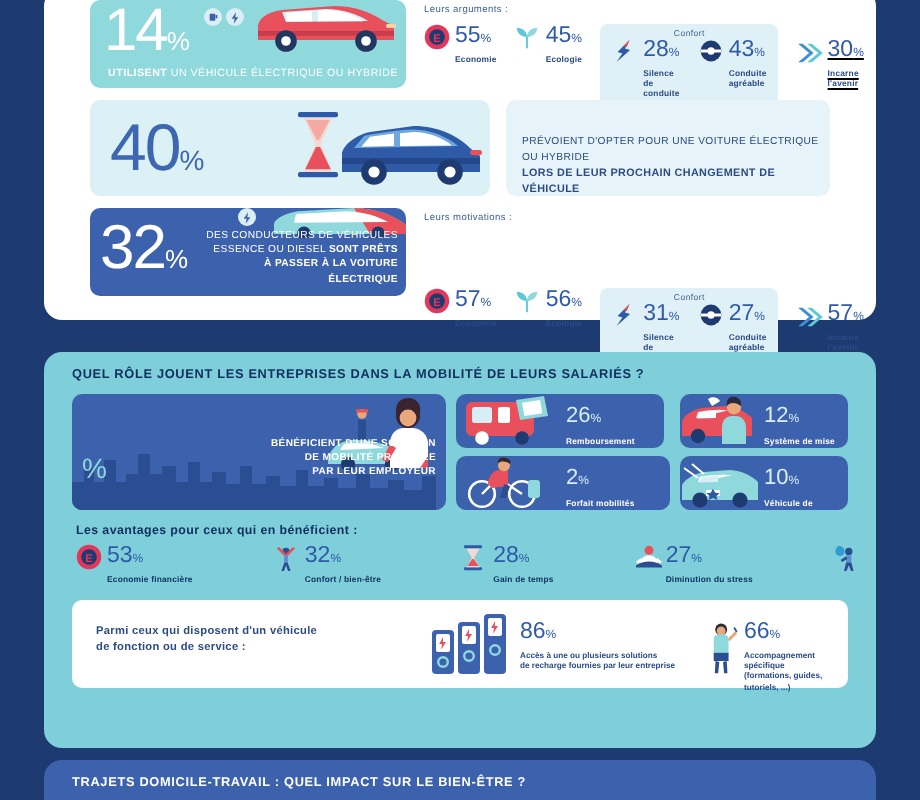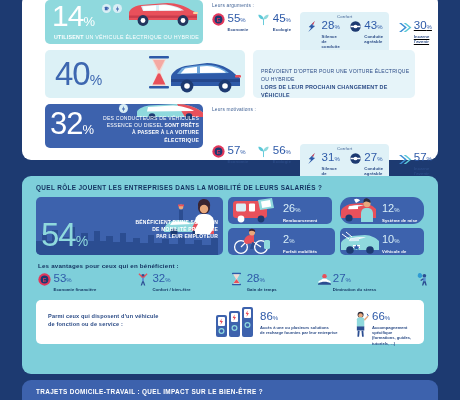--- a/index.html
+++ b/index.html
@@ -140,21 +140,21 @@
   .minicard .art { position:absolute; left:0; top:0; bottom:0; width:52px; }
   .minicard .mtxt { position:absolute; left:55px; top:6px; right:4px; }
   .minicard .val { color:#d7eef7; font-size:11px; line-height:11px; }
   .minicard .val .sg { font-size:6px; }
   .minicard .lbl {
     color:#ffffff; font-size:4.2px; line-height:5.4px;
     font-weight:bold; margin-top:1.5px; letter-spacing:.1px;
   }
   #mc1 { left:206px; top:21px; width:104px; height:27px;padding-left:22px; }
   #mc2 { left:206px; top:52px; width:107px; height:27px; }
-  #mc3 { left:318px; top:21px; width:84px; height:27px;border-radius:11px; }
+  #mc3 { left:318px; top:21px; width:84px; height:27px; }
   #mc4 { left:318px; top:52px; width:84px; height:27px; }
   #mc3 .mtxt, #mc4 .mtxt { left:42px; }
   #mc3 .art, #mc4 .art { width:42px; }
 
   .advtitle {
     position:absolute; left:16px; top:86px; color:#12305f;
     font-size:6.2px; font-weight:bold; letter-spacing:.2px;
   }
   #advstrip {
     position:absolute; left:16px; top:96px; width:392px;
@@ -504,21 +504,20 @@
         <circle cx="50" cy="11" r="4.2" fill="#e8a87c"></circle>
         <path d="M44 7 C44 3 47 1 50 1 C54 1 57 4 56 9 C54 5 48 5 44 9 Z" fill="#3a2430"></path>
         <path d="M41 24 L37 32 L40 33 L44 26 Z" fill="#e8505b"></path>
         <path d="M56 36 L60 36 L60 30 Z" fill="#e8505b"></path>
 
         <path d="M25 12 L25 22 L29 22 L29 12 Z" fill="#2b4d91"></path>
         <circle cx="27" cy="9" r="2.4" fill="#e8a87c"></circle>
         <path d="M24 6.6 H30 V8.2 H24 Z" fill="#e8505b"></path>
       </svg>
       <div class="pct bignum">
-        <span class="num">54</span>
           <span class="sg">%</span>
       </div>
       <div class="cap">
         <div>BÉNÉFICIENT D'UNE SOLUTION</div>
         <div>DE MOBILITÉ PROPOSÉE</div>
         <div>PAR LEUR EMPLOYEUR</div>
       </div>
     </div>
 
     <div class="minicard" id="mc1">

